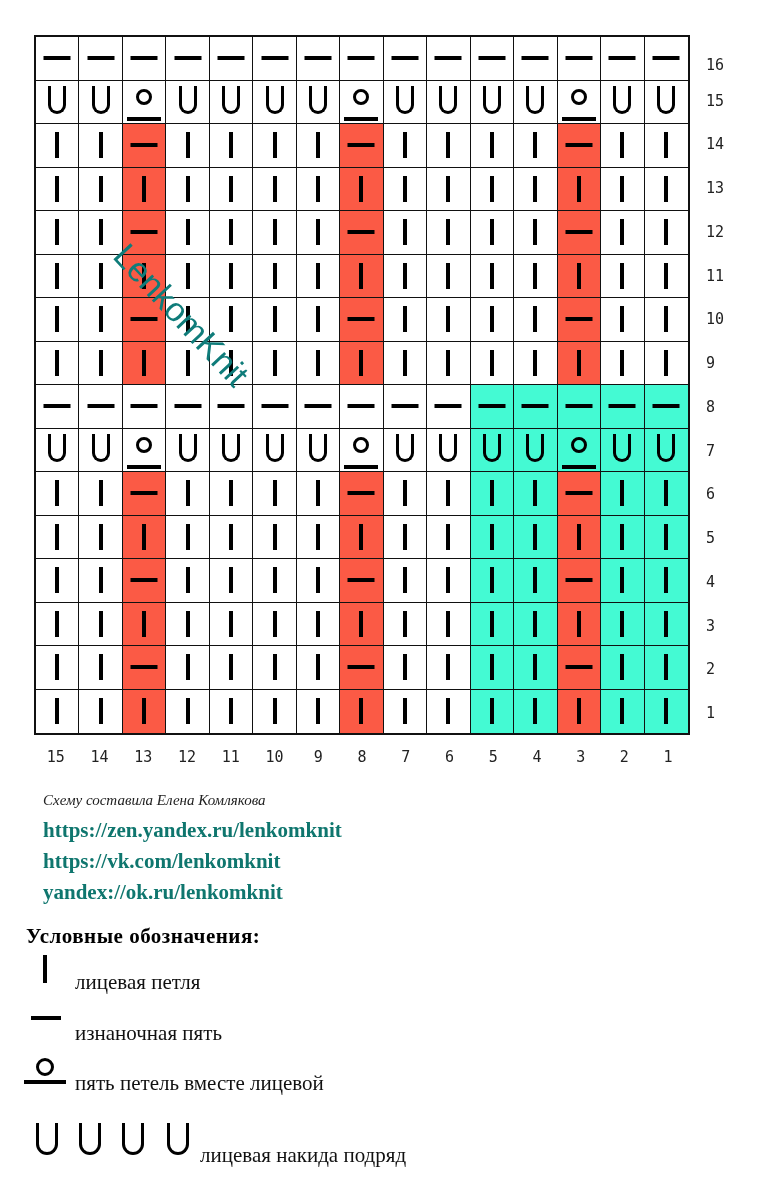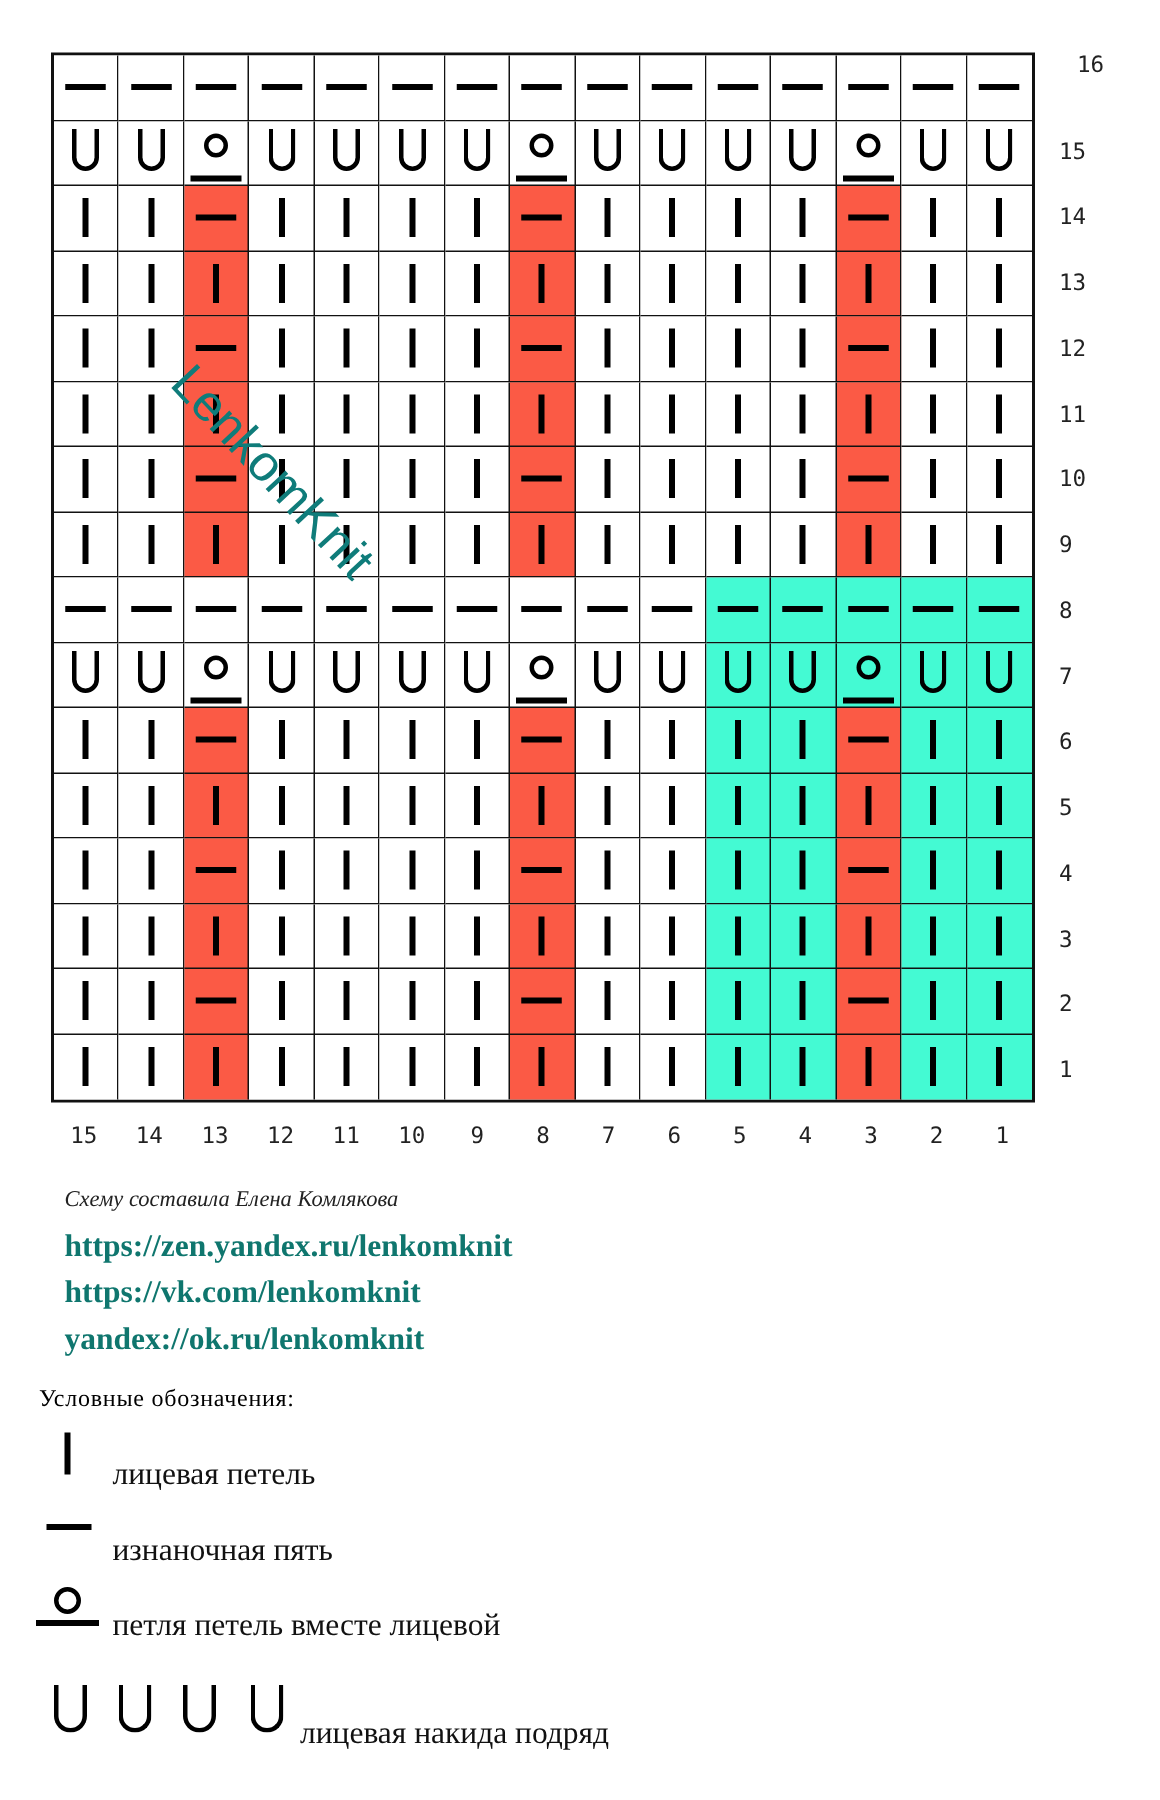--- a/index.html
+++ b/index.html
@@ -22,21 +22,21 @@
   .k5tog .bar { position:absolute; left:0; right:0; bottom:-4px; height:4px; background:#000; }
 
   .row-label { position:absolute; left:706px; width:30px; font-family:"DejaVu Sans Mono", monospace; font-size:15px; color:#222; }
   .col-label { position:absolute; top:748px; width:43.7px; text-align:center; font-family:"DejaVu Sans Mono", monospace; font-size:15px; color:#222; }
 
   .watermark { position:absolute; left:120px; top:230px; transform:rotate(47deg); transform-origin:left center;
                font-family:"Liberation Sans", sans-serif; font-size:34px; color:#0f7c7a; letter-spacing:0px; white-space:nowrap; pointer-events:none; }
 
   .credit { position:absolute; left:43px; top:792px; font-style:italic; font-size:15px; color:#222; }
   .link { position:absolute; left:43px; font-weight:bold; font-size:21px; color:#0f766e; text-decoration:none; }
-  .legend-title { position:absolute; left:26px; top:924px; font-weight:normal; font-size:16px; color:#000; letter-spacing:0.5px; }
+  .legend-title { position:absolute; left:26px; top:924px; font-weight:bold; font-size:21px; color:#000; letter-spacing:0.5px; }
 
   .leg-text { position:absolute; font-size:21px; color:#111; }
   .leg-knit { position:absolute; left:43px; top:955px; width:4px; height:28px; background:#000; }
   .leg-purl { position:absolute; left:31px; top:1016px; width:30px; height:4px; background:#000; }
   .leg-k5 { position:absolute; left:24px; top:1058px; width:42px; height:30px; }
   .leg-k5 .ring { position:absolute; left:12px; top:0; width:18px; height:18px; border:3px solid #000; border-radius:50%; box-sizing:border-box; }
   .leg-k5 .bar { position:absolute; left:0; right:0; top:22px; height:4px; background:#000; }
   .leg-yo { position:absolute; top:1123px; width:22px; height:32px; border:3px solid #000; border-top:none; border-radius:0 0 11px 11px; box-sizing:border-box; }
 </style>
 </head>
@@ -779,21 +779,21 @@
       <div class="cell teal lastrow">
         <div class="sym knit"></div>
       </div>
       <div class="cell teal lastcol lastrow">
         <div class="sym knit"></div>
       </div>
     </div>
 </div>
 
 <div id="row-labels">
-    <div class="row-label" style="top: 34px; text-align: right;">16</div>
+    <div class="row-label" style="top: 56px;">16</div>
     <div class="row-label" style="top: 91.625px;">15</div>
     <div class="row-label" style="top: 135.375px;">14</div>
     <div class="row-label" style="top: 179.125px;">13</div>
     <div class="row-label" style="top: 222.875px;">12</div>
     <div class="row-label" style="top: 266.625px;">11</div>
     <div class="row-label" style="top: 310.375px;">10</div>
     <div class="row-label" style="top: 354.125px;">9</div>
     <div class="row-label" style="top: 397.875px;">8</div>
     <div class="row-label" style="top: 441.625px;">7</div>
     <div class="row-label" style="top: 485.375px;">6</div>
@@ -824,30 +824,30 @@
 <div class="watermark">LenkomKnit</div>
 
 <div class="credit">Схему составила Елена Комлякова</div>
 <a class="link" style="top:818px">https://zen.yandex.ru/lenkomknit</a>
 <a class="link" style="top:849px">https://vk.com/lenkomknit</a>
 <a class="link" style="top:880px">yandex://ok.ru/lenkomknit</a>
 
 <div class="legend-title">Условные обозначения:</div>
 
 <div class="leg-knit"></div>
-<div class="leg-text" style="left:75px; top:970px;">лицевая петель</div>
+<div class="leg-text" style="left:75px; top:970px;">лицевая петля</div>
 
 <div class="leg-purl"></div>
 <div class="leg-text" style="left:75px; top:1021px;">изнаночная пять</div>
 
 <div class="leg-k5">
     <div class="ring"></div>
     <div class="bar"></div>
   </div>
-<div class="leg-text" style="left:75px; top:1071px;">петля петель вместе лицевой</div>
+<div class="leg-text" style="left:75px; top:1071px;">пять петель вместе лицевой</div>
 
 <div>
   <div class="leg-yo" style="left:36px"></div>
   <div class="leg-yo" style="left:79px"></div>
   <div class="leg-yo" style="left:122px"></div>
   <div class="leg-yo" style="left:167px"></div>
 </div>
 <div class="leg-text" style="left:200px; top:1143px;">лицевая накида подряд</div>
 
 </body></html>

